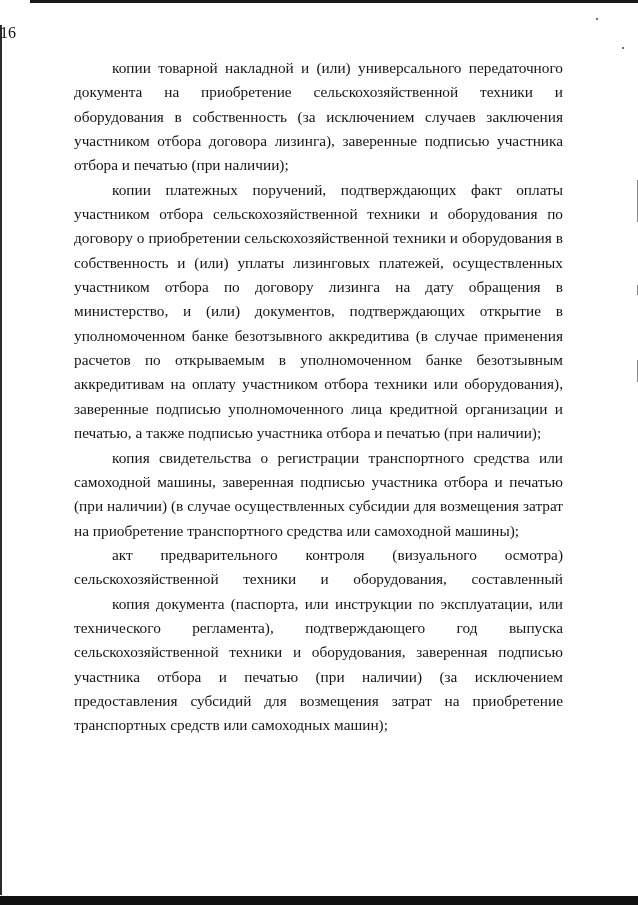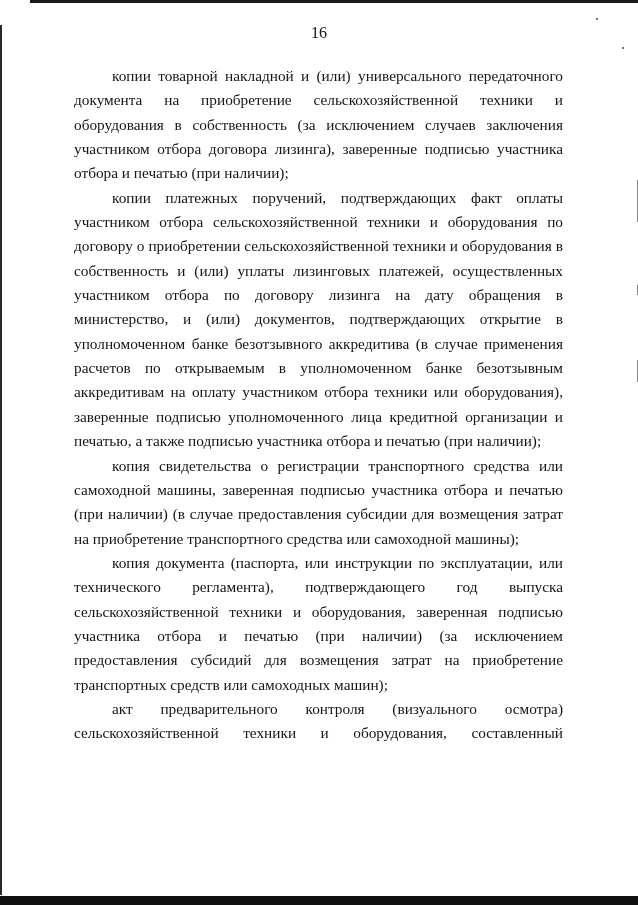--- a/index.html
+++ b/index.html
@@ -36,35 +36,33 @@
     .speck {
       position: absolute;
       width: 2px; height: 2px;
       background: #444;
       border-radius: 1px;
     }
     .page-number {
       position: absolute;
       top: 24px;
       left: 0; width: 638px;
-      text-align: center;
       font-family: "Liberation Serif", "DejaVu Serif", serif;
       font-size: 16px;
       color: #111;
     }
     .doc-body {
       position: absolute;
       left: 74px;
       top: 56px;
       width: 489px;
       font-family: "Liberation Serif", "DejaVu Serif", serif;
       font-size: 15.3px;
       line-height: 24.35px;
       color: #141414;
-      margin-top: 8px;
     }
     .para {
       margin: 0;
       text-indent: 38px;
       text-align: justify;
       text-align-last: left;
     }
     .para.last-cut {
       text-align-last: justify;
     }
@@ -79,16 +77,16 @@
 <div class="scan-right-mark" style="top:285px;height:10px;"></div>
 <div class="scan-right-mark" style="top:360px;height:22px;"></div>
 <div class="speck" style="left:596px;top:18px;"></div>
 <div class="speck" style="left:622px;top:47px;"></div>
 
 <div class="page-number">16</div>
 
 <div class="doc-body">
   <p class="para">копии товарной накладной и (или) универсального передаточного документа на приобретение сельскохозяйственной техники и оборудования в собственность (за исключением случаев заключения участником отбора договора лизинга), заверенные подписью участника отбора и печатью (при наличии);</p>
   <p class="para">копии платежных поручений, подтверждающих факт оплаты участником отбора сельскохозяйственной техники и оборудования по договору о приобретении сельскохозяйственной техники и оборудования в собственность и (или) уплаты лизинговых платежей, осуществленных участником отбора по договору лизинга на дату обращения в министерство, и (или) документов, подтверждающих открытие в уполномоченном банке безотзывного аккредитива (в случае применения расчетов по открываемым в уполномоченном банке безотзывным аккредитивам на оплату участником отбора техники или оборудования), заверенные подписью уполномоченного лица кредитной организации и печатью, а также подписью участника отбора и печатью (при наличии);</p>
-  <p class="para">копия свидетельства о регистрации транспортного средства или самоходной машины, заверенная подписью участника отбора и печатью (при наличии) (в случае предоставления субсидии для возмещения затрат на приобретение транспортного средства или самоходной машины);</p>
+  <p class="para">копия свидетельства о регистрации транспортного средства или самоходной машины, заверенная подписью участника отбора и печатью (при наличии) (в случае осуществленных субсидии для возмещения затрат на приобретение транспортного средства или самоходной машины);</p>
+  <p class="para last-cut">акт предварительного контроля (визуального осмотра) сельскохозяйственной техники и оборудования, составленный</p>
   <p class="para">копия документа (паспорта, или инструкции по эксплуатации, или технического регламента), подтверждающего год выпуска сельскохозяйственной техники и оборудования, заверенная подписью участника отбора и печатью (при наличии) (за исключением предоставления субсидий для возмещения затрат на приобретение транспортных средств или самоходных машин);</p>
-  <p class="para last-cut">акт предварительного контроля (визуального осмотра) сельскохозяйственной техники и оборудования, составленный</p>
 </div>
 
 </body></html>

